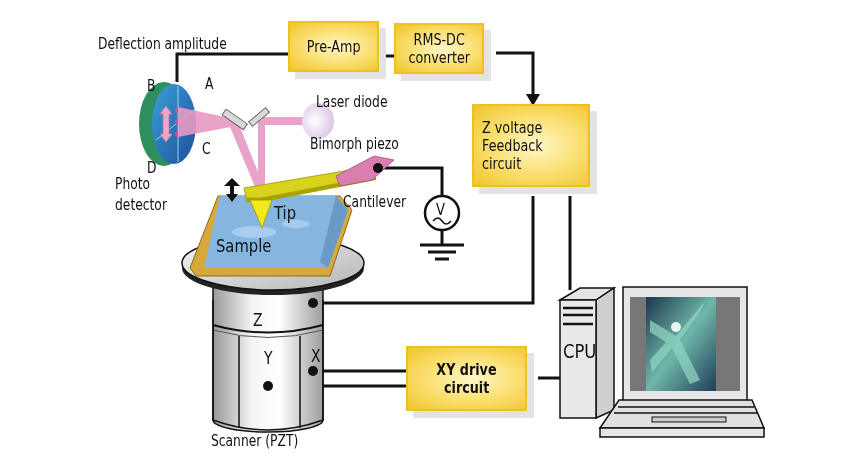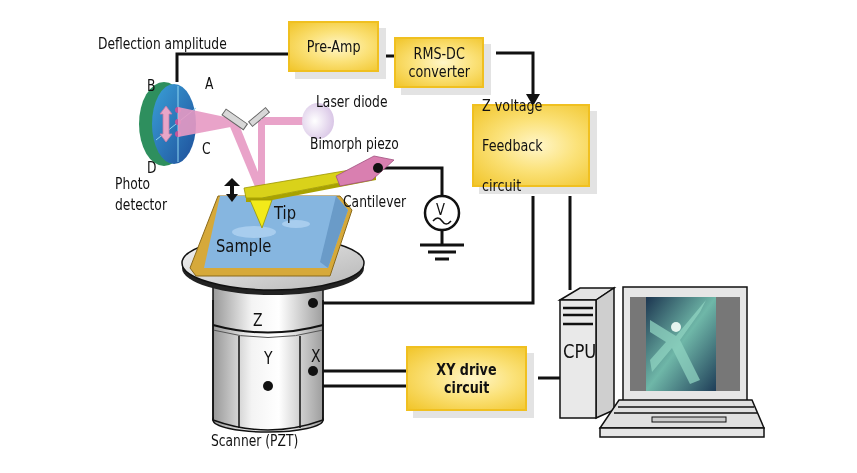--- a/index.html
+++ b/index.html
@@ -182,25 +182,25 @@
 <span class="lbl" style="left:253px;top:311px;font-size:17px;">Z</span>
 <span class="lbl" style="left:264px;top:349px;font-size:17px;">Y</span>
 <span class="lbl" style="left:311px;top:347px;font-size:17px;">X</span>
 <span class="lbl" style="left:211px;top:433px;">Scanner (PZT)</span>
 <span class="lbl" style="left:436px;top:201px;font-size:16px;">V</span>
 <span class="lbl" style="left:563px;top:340px;font-size:20px;">CPU</span>
 
 <div class="box" style="left:288px;top:21px;width:91px;height:51px;">
   <span class="t">Pre-Amp</span>
 </div>
-<div class="box" style="left:394px;top:37px;width:90px;height:51px;">
+<div class="box" style="left:394px;top:23px;width:90px;height:51px;">
   <span class="t">RMS-DC</span>
   <span class="t">converter</span>
 </div>
-<div class="box left-align" style="left:472px;top:104px;width:118px;height:83px;gap:22px;">
+<div class="box left-align" style="left:472px;top:104px;width:118px;height:83px;">
   <span class="t">Z voltage</span>
   <span class="t">Feedback</span>
   <span class="t">circuit</span>
 </div>
 <div class="box" style="left:406px;top:346px;width:121px;height:65px;font-weight:bold;">
   <span class="t">XY drive</span>
   <span class="t">circuit</span>
 </div>
 
 </body></html>

